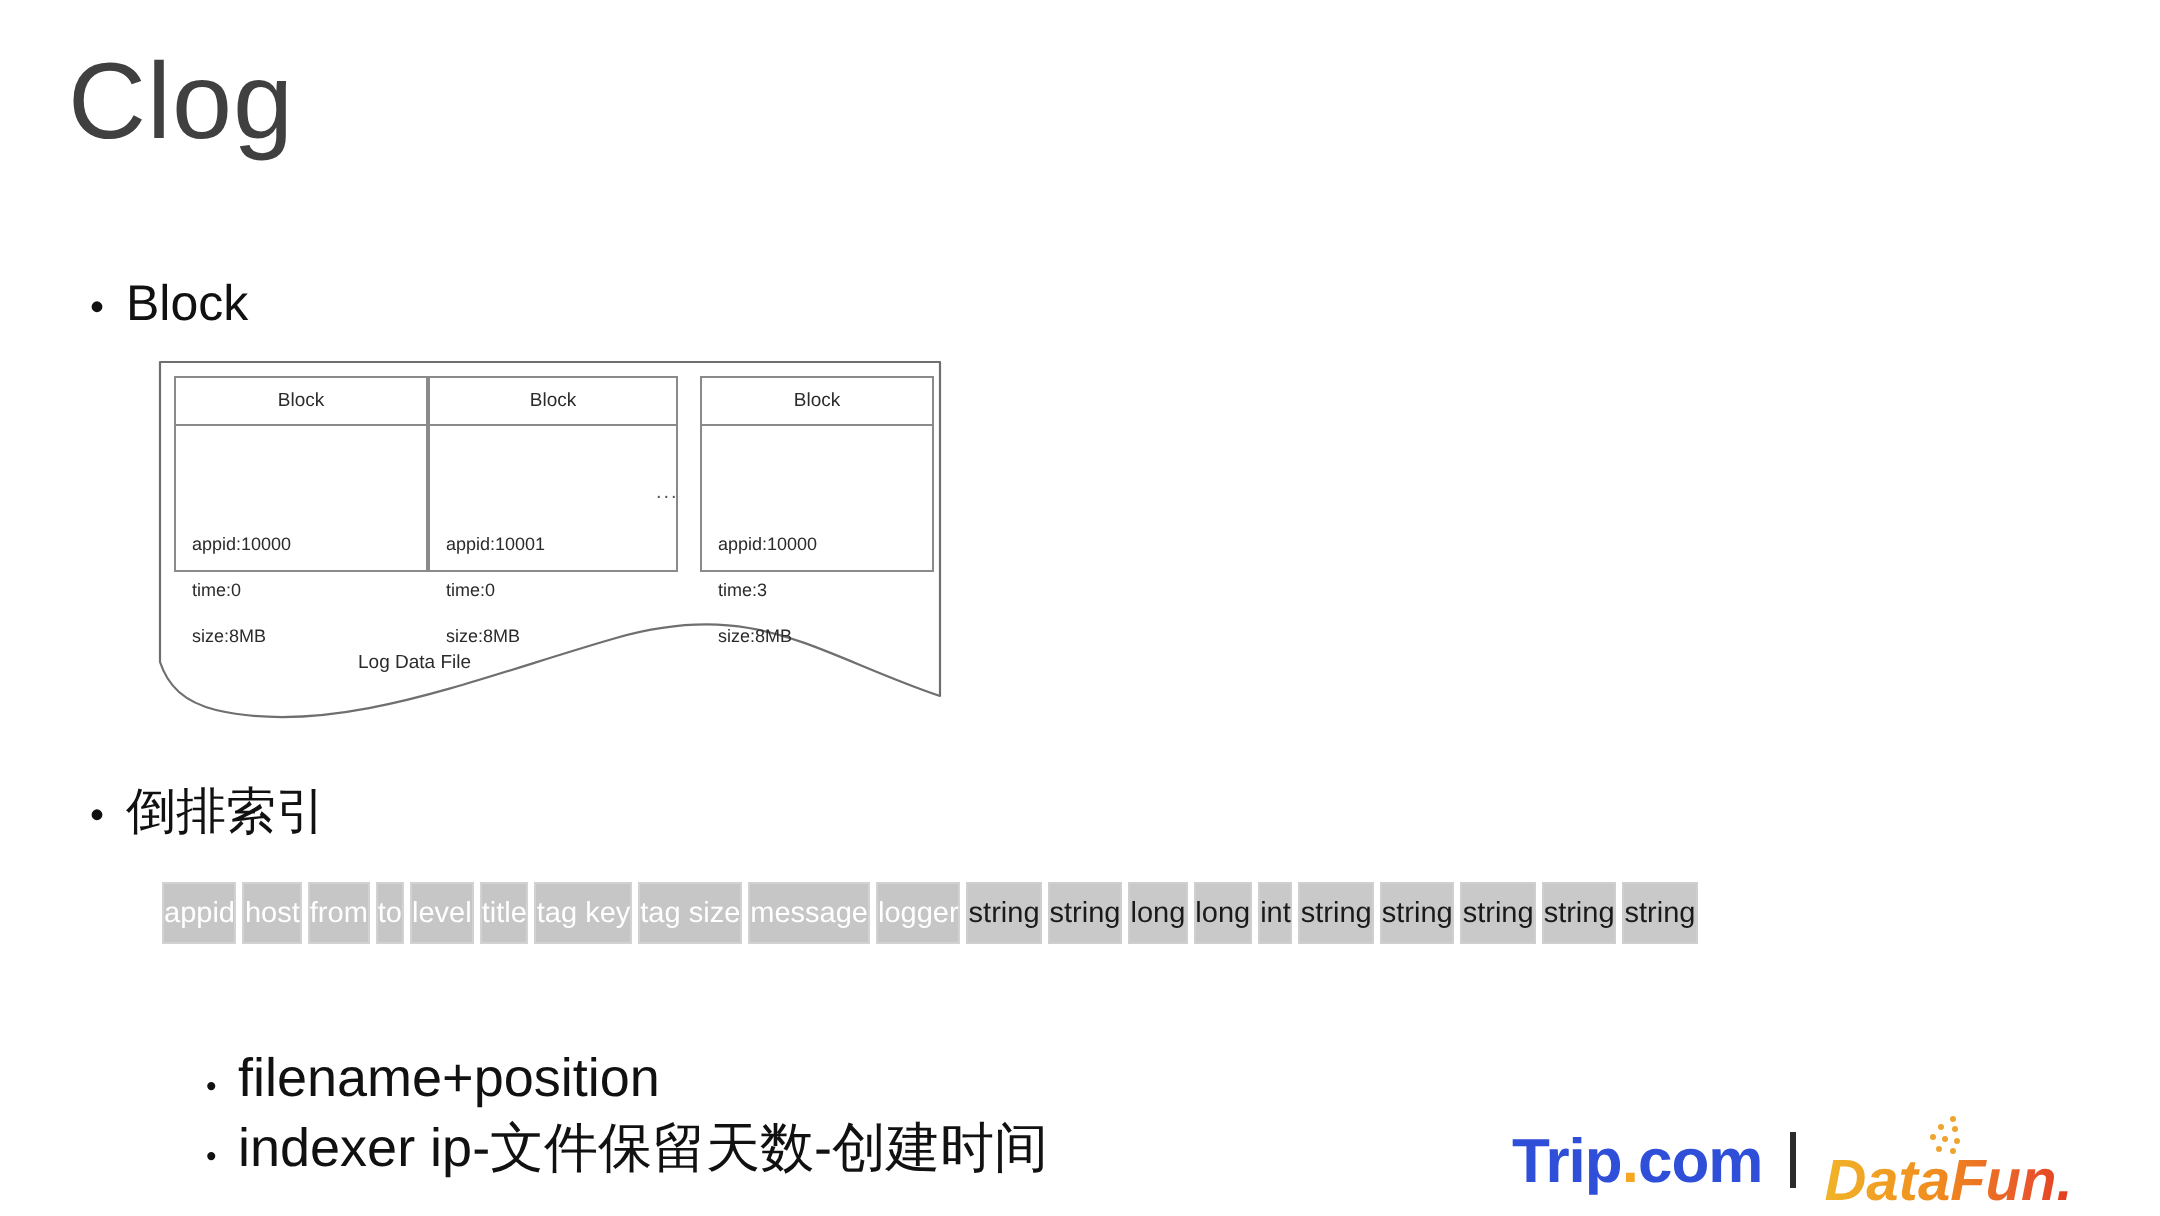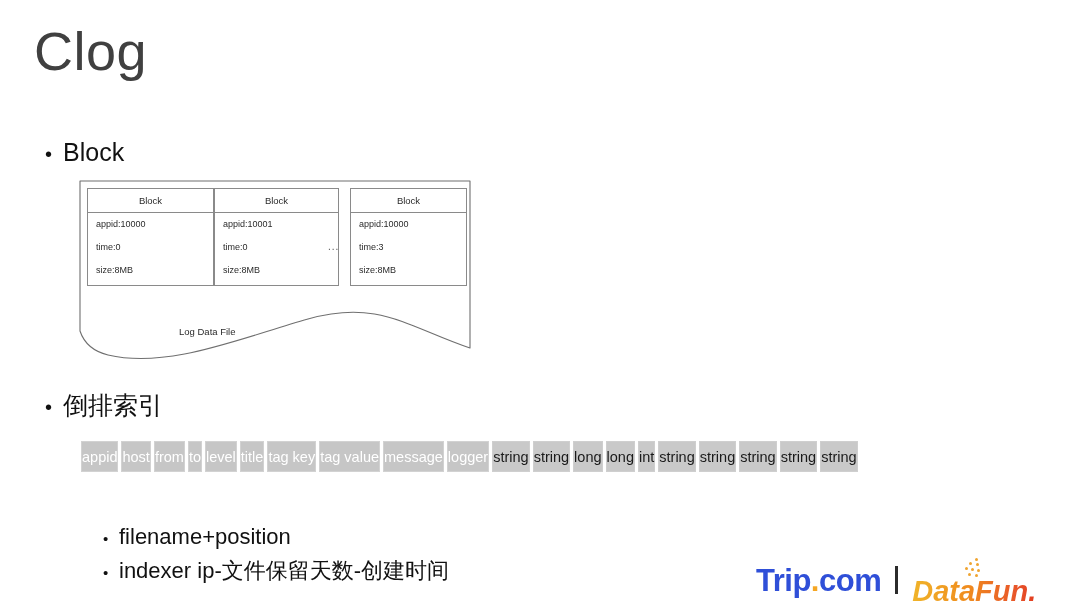--- a/index.html
+++ b/index.html
@@ -55,21 +55,21 @@
     align-items: baseline;
     white-space: nowrap;
   }
   .sub-bullet-dot {
     width: 16px;
     font-size: 15px;
     line-height: 1;
     color: #111111;
   }
   .sub-bullet-text {
-    font-size: 22px;
+    font-size: 27px;
     color: #111111;
   }
   #sub-bullet-0 { left: 103px; top: 524px; }
   #sub-bullet-1 { left: 103px; top: 556px; }
 
   
   .diagram {
     position: absolute;
     left: 78px;
     top: 179px;
@@ -101,20 +101,21 @@
     height: 23px;
     border-bottom: 1px solid #8a8a8a;
     display: flex;
     align-items: center;
     justify-content: center;
     font-size: 9.5px;
     color: #2b2b2b;
   }
   .block-card .block-body {
     padding: 7px 24px 0 8px;
+    margin-top: 48px;
   }
   .block-card .block-field {
     font-size: 9px;
     color: #2b2b2b;
     line-height: 1;
     margin-bottom: 14px;
     white-space: nowrap;
   }
   #block-0 { left: 9px;   width: 127px; }
   #block-1 { left: 136px; width: 125px; }
@@ -288,21 +289,21 @@
 
 <div class="schema-table">
   <div class="schema-row schema-row-header">
     <div class="schema-cell">appid</div>
     <div class="schema-cell">host</div>
     <div class="schema-cell">from</div>
     <div class="schema-cell">to</div>
     <div class="schema-cell">level</div>
     <div class="schema-cell">title</div>
     <div class="schema-cell">tag key</div>
-    <div class="schema-cell">tag value</div>
+    <div class="schema-cell">tag size</div>
     <div class="schema-cell">message</div>
     <div class="schema-cell">logger</div>
   </div>
   <div class="schema-row schema-row-types">
     <div class="schema-cell">string</div>
     <div class="schema-cell">string</div>
     <div class="schema-cell">long</div>
     <div class="schema-cell">long</div>
     <div class="schema-cell">int</div>
     <div class="schema-cell">string</div>

